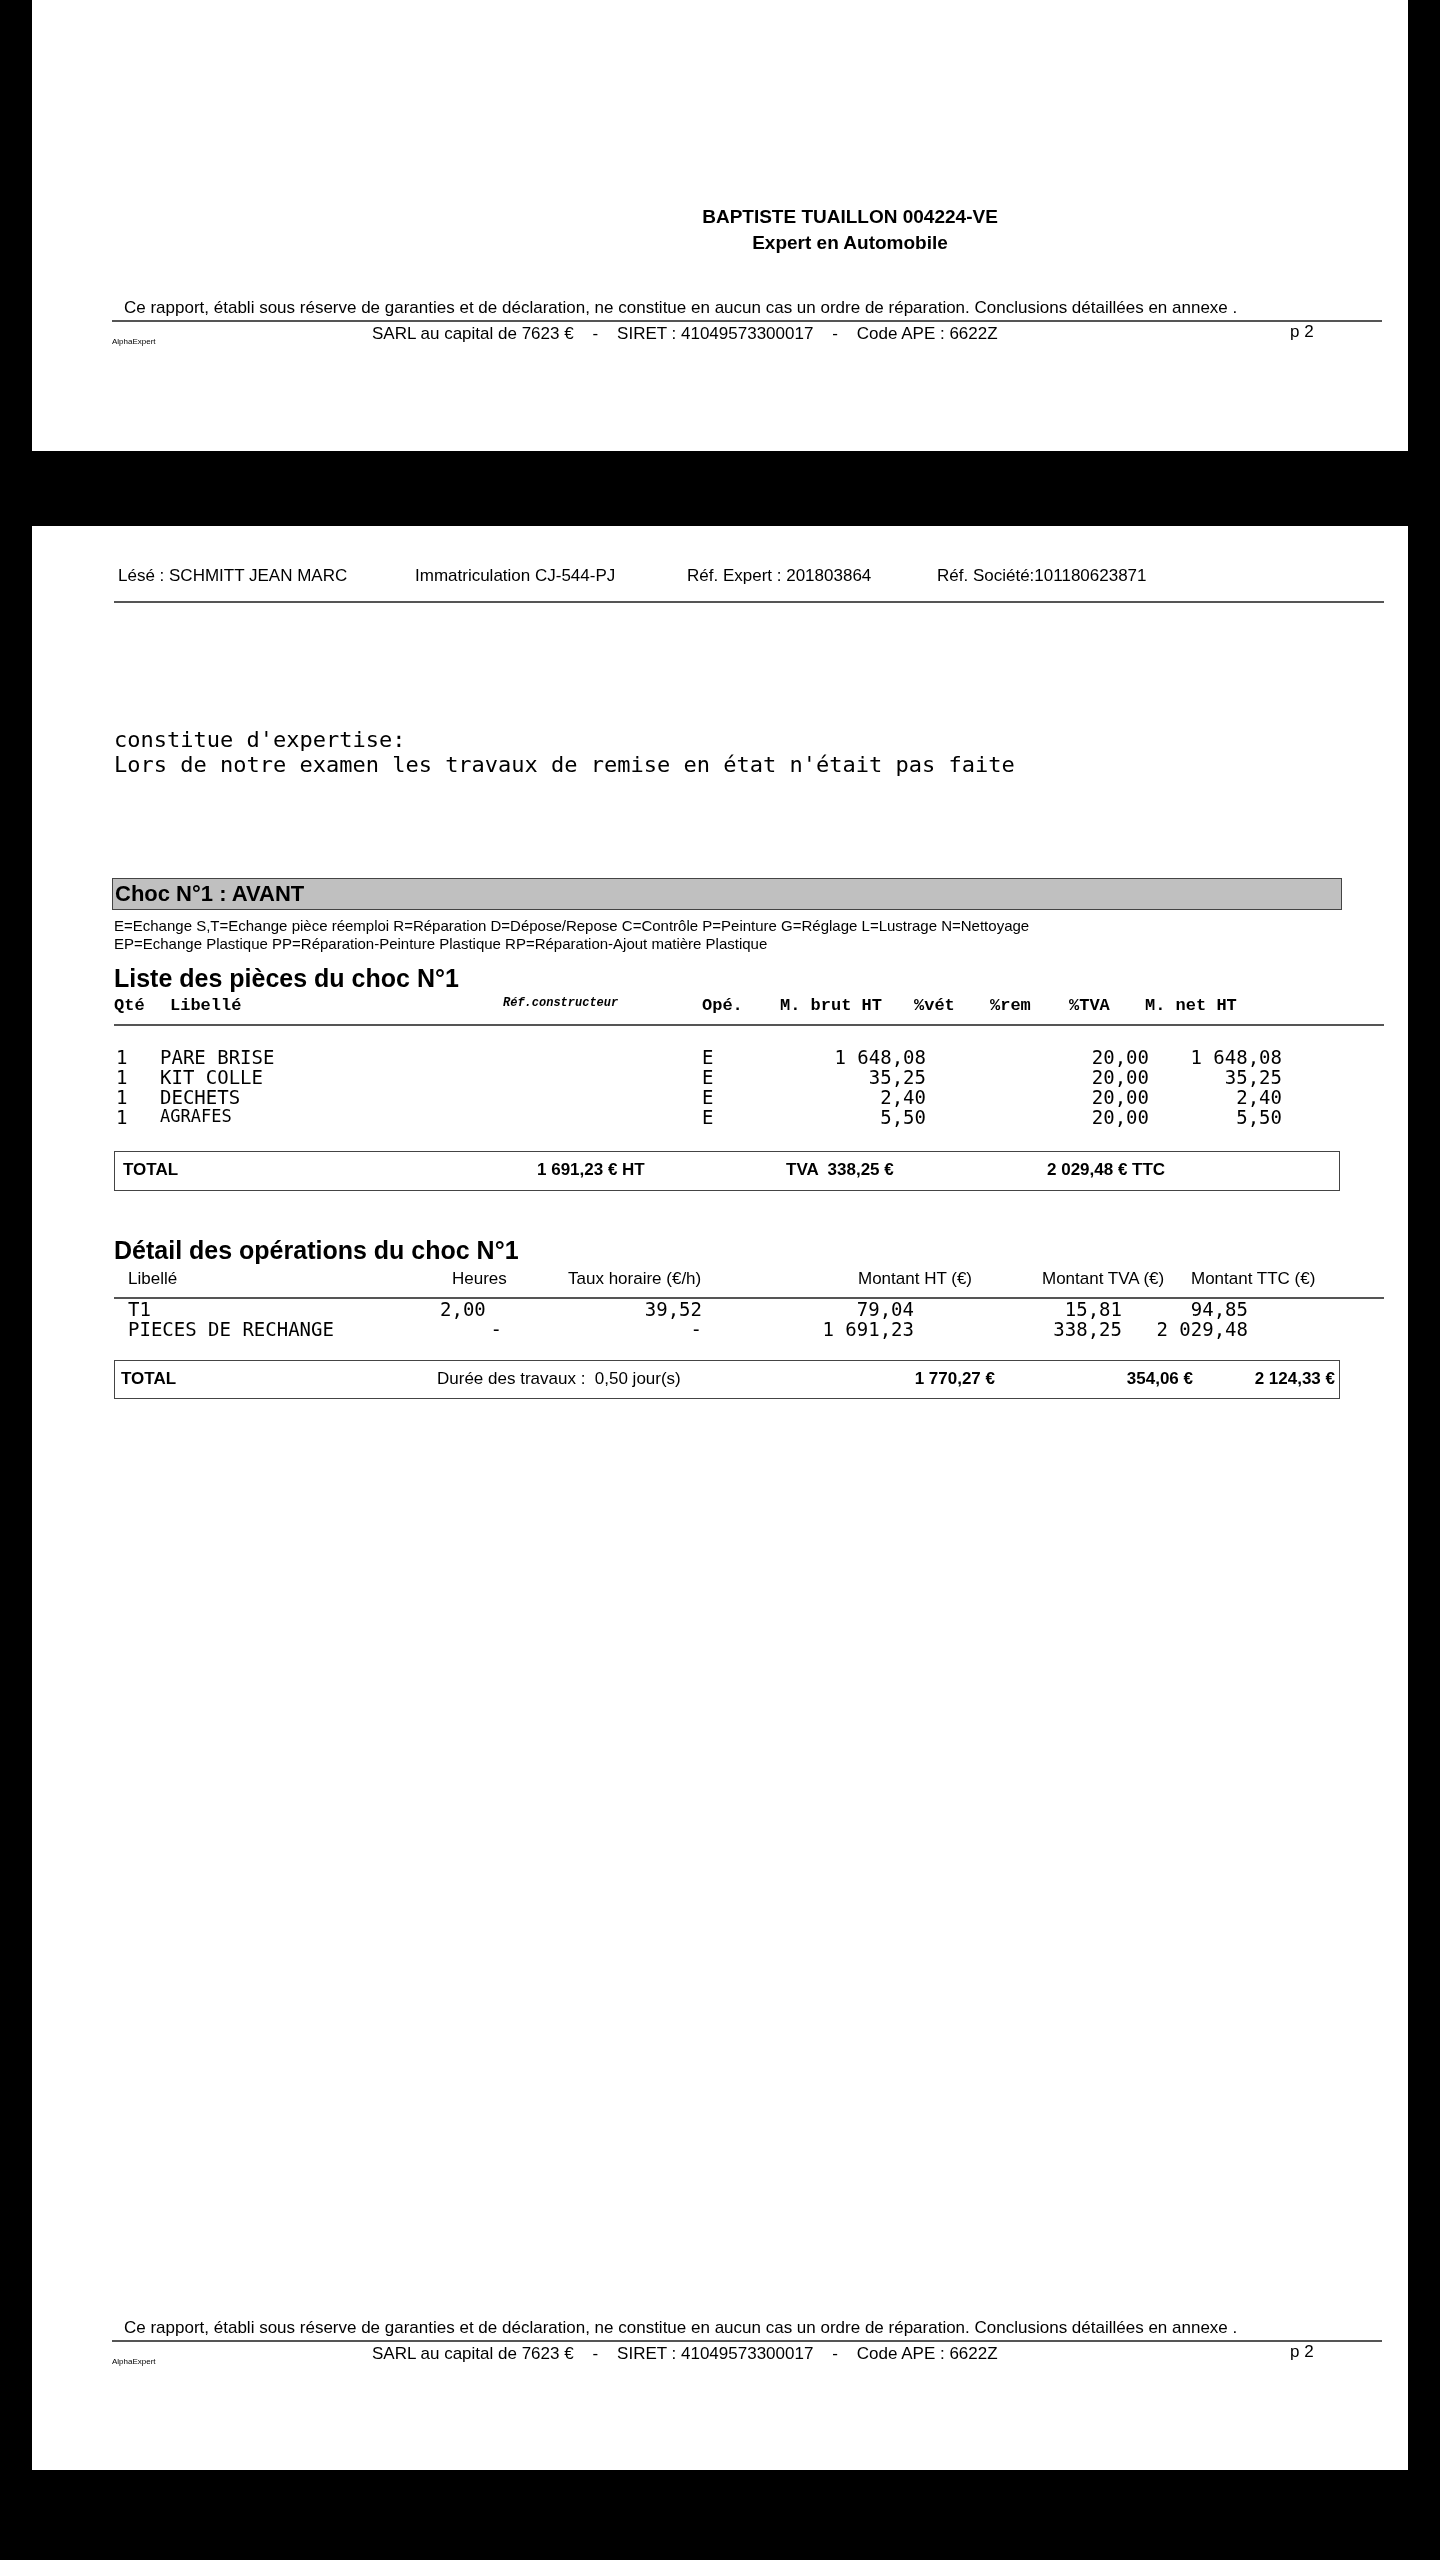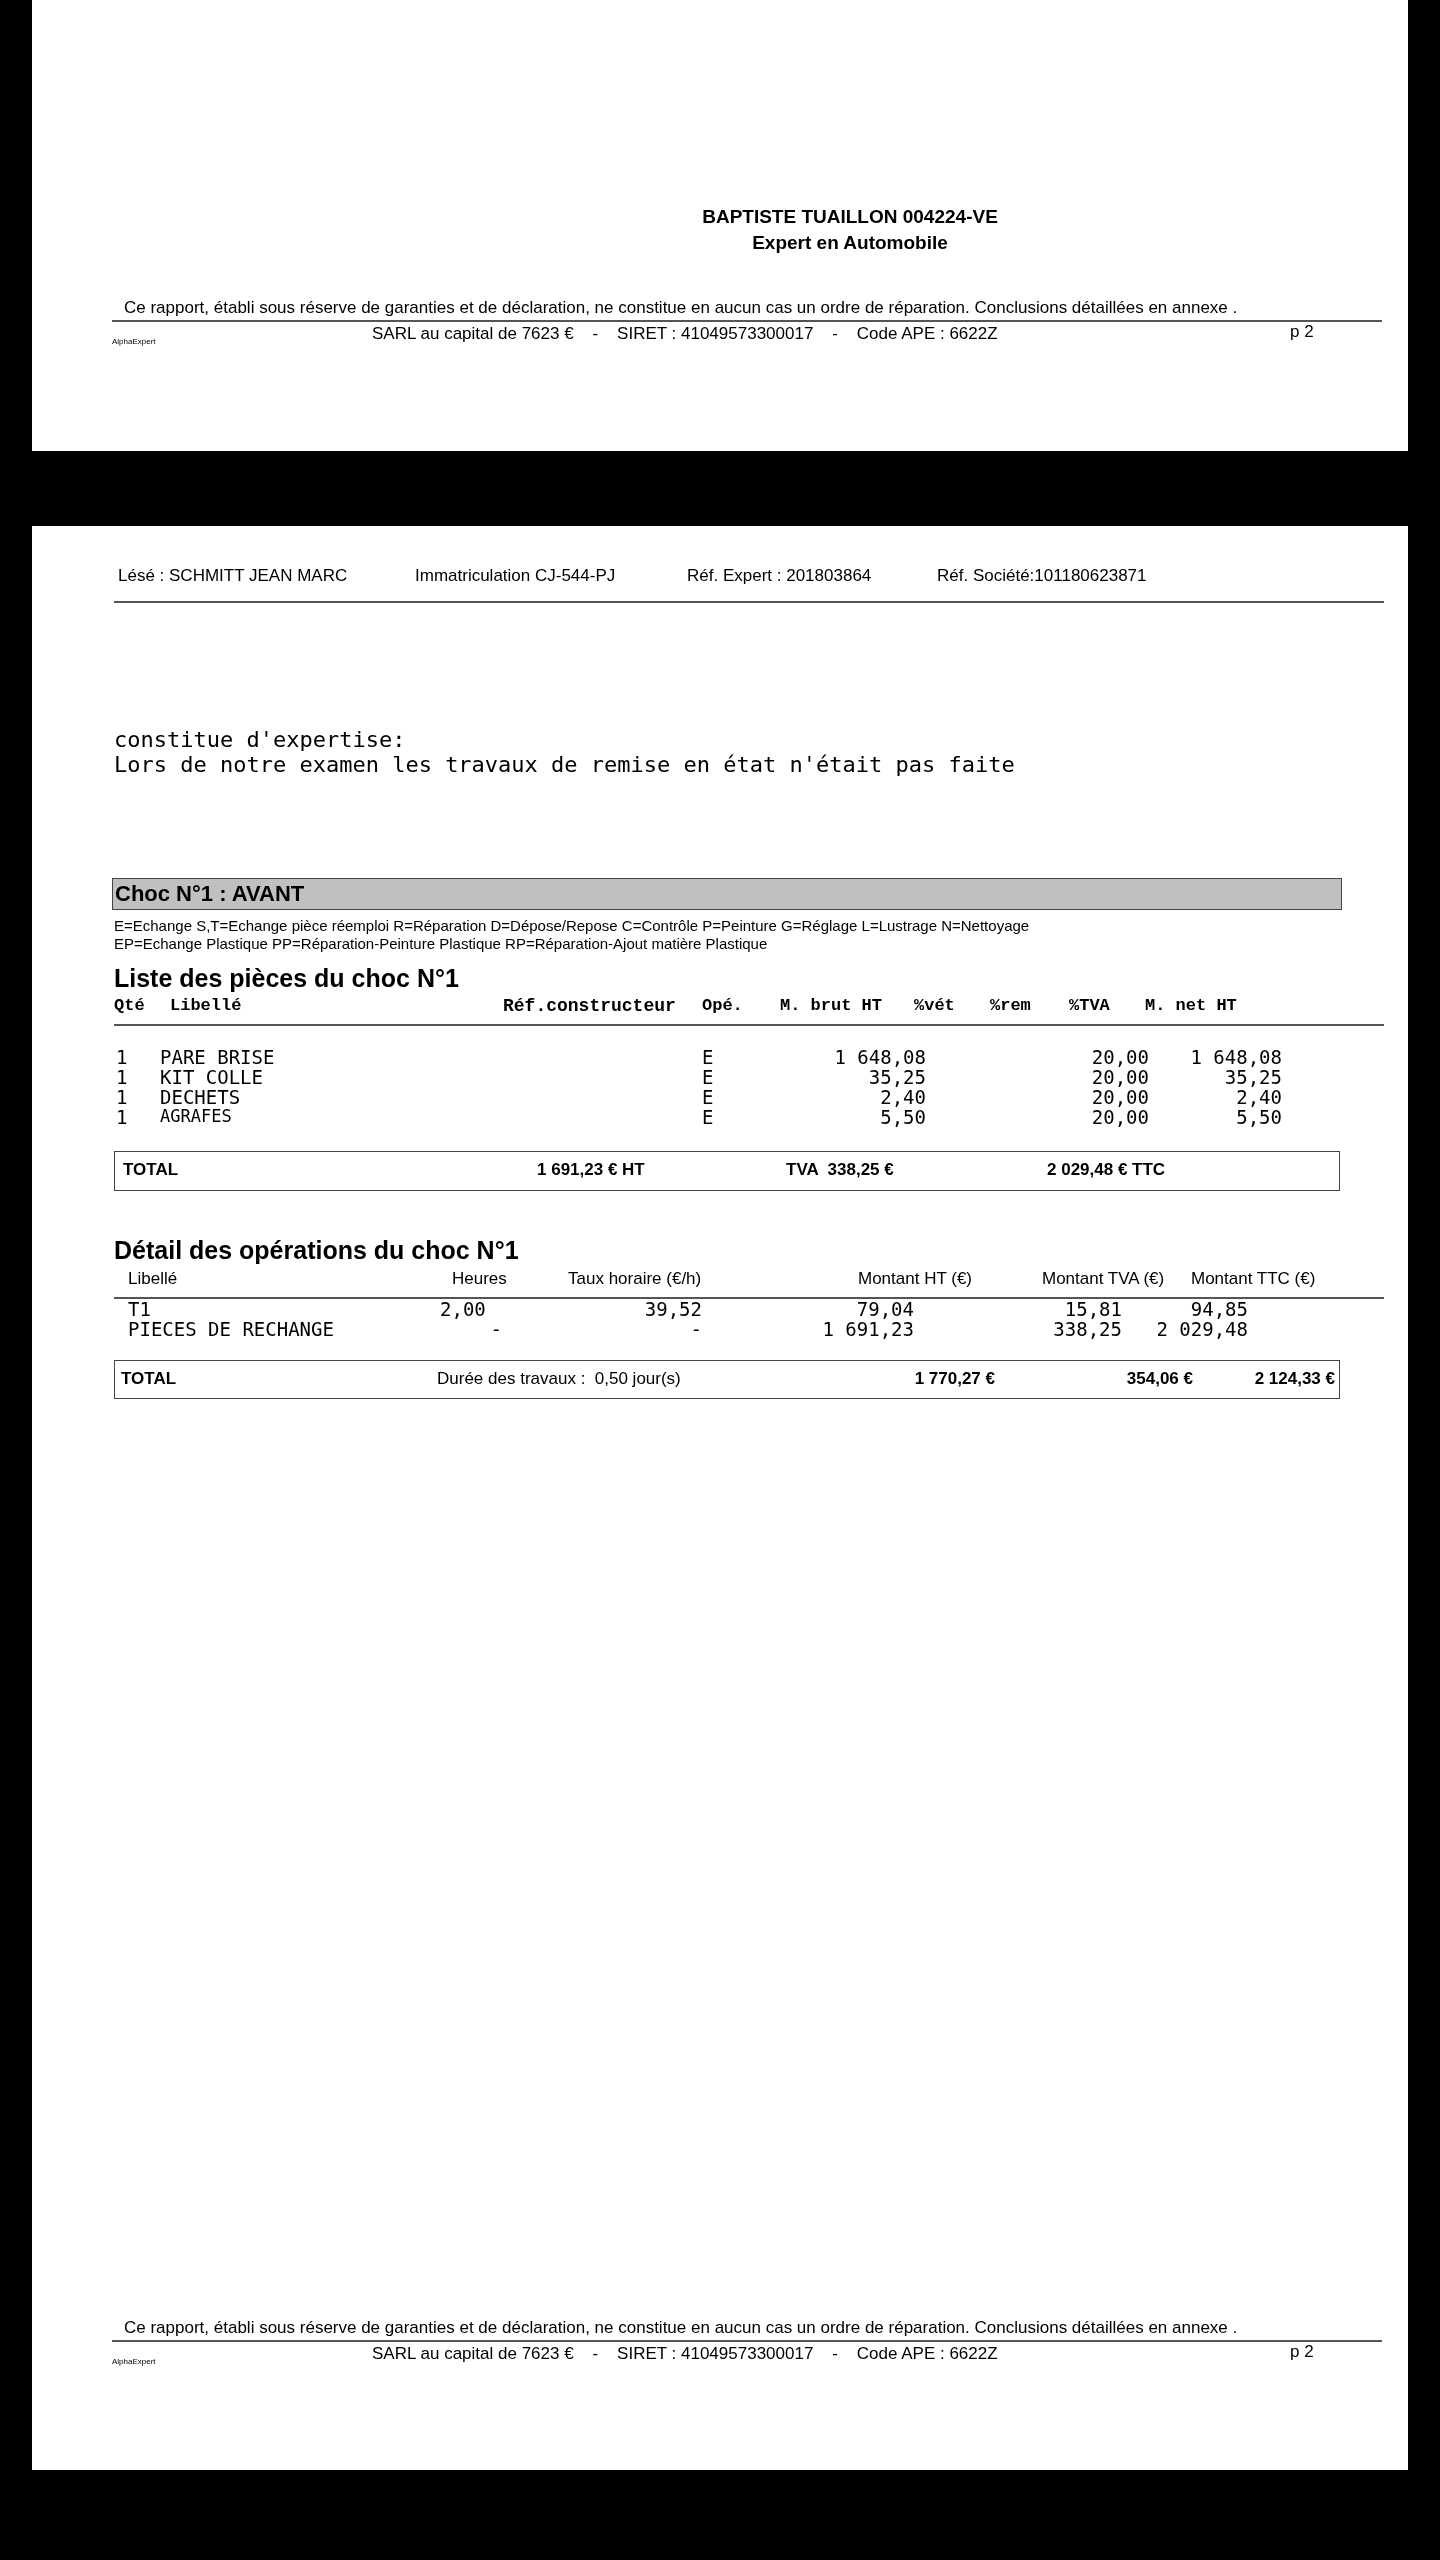--- a/index.html
+++ b/index.html
@@ -59,21 +59,21 @@
   <div class="choc-box" style="left:80px;top:352px;padding-left:42px;">
     <div class="choc-title">Choc N°1 : AVANT</div>
   </div>
   <div class="abs" style="left:82px;top:391px;font-size:15px;">E=Echange S,T=Echange pièce réemploi R=Réparation D=Dépose/Repose C=Contrôle P=Peinture G=Réglage L=Lustrage N=Nettoyage</div>
   <div class="abs" style="left:82px;top:409px;font-size:15px;">EP=Echange Plastique PP=Réparation-Peinture Plastique RP=Réparation-Ajout matière Plastique</div>
 
   <div class="abs" style="left:82px;top:438px;font-size:25px;font-weight:bold;">Liste des pièces du choc N°1</div>
   <div>
     <div class="abs cour" style="left:82px;top:470px;font-size:17px;">Qté</div>
     <div class="abs cour" style="left:138px;top:470px;font-size:17px;">Libellé</div>
-    <div class="abs cour" style="left:471px;top:470px;font-size:18px;">Réf.constructeur</div>
+    <div class="abs cour" style="left:471px;top:470px;font-size:12px;font-style:italic;">Réf.constructeur</div>
     <div class="abs cour" style="left:670px;top:470px;font-size:17px;">Opé.</div>
     <div class="abs cour" style="left:748px;top:470px;font-size:17px;">M. brut HT</div>
     <div class="abs cour" style="left:882px;top:470px;font-size:17px;">%vét</div>
     <div class="abs cour" style="left:958px;top:470px;font-size:17px;">%rem</div>
     <div class="abs cour" style="left:1037px;top:470px;font-size:17px;">%TVA</div>
     <div class="abs cour" style="left:1113px;top:470px;font-size:17px;">M. net HT</div>
   </div>
   <div class="hline" style="left:82px;width:1270px;top:498px;border-top:2px solid #555;"></div>
 
   <div>

